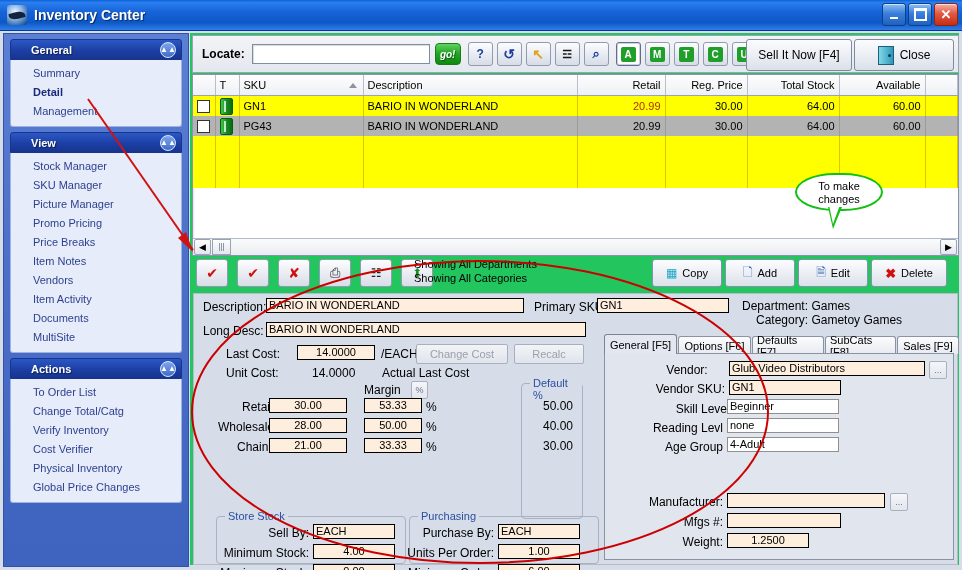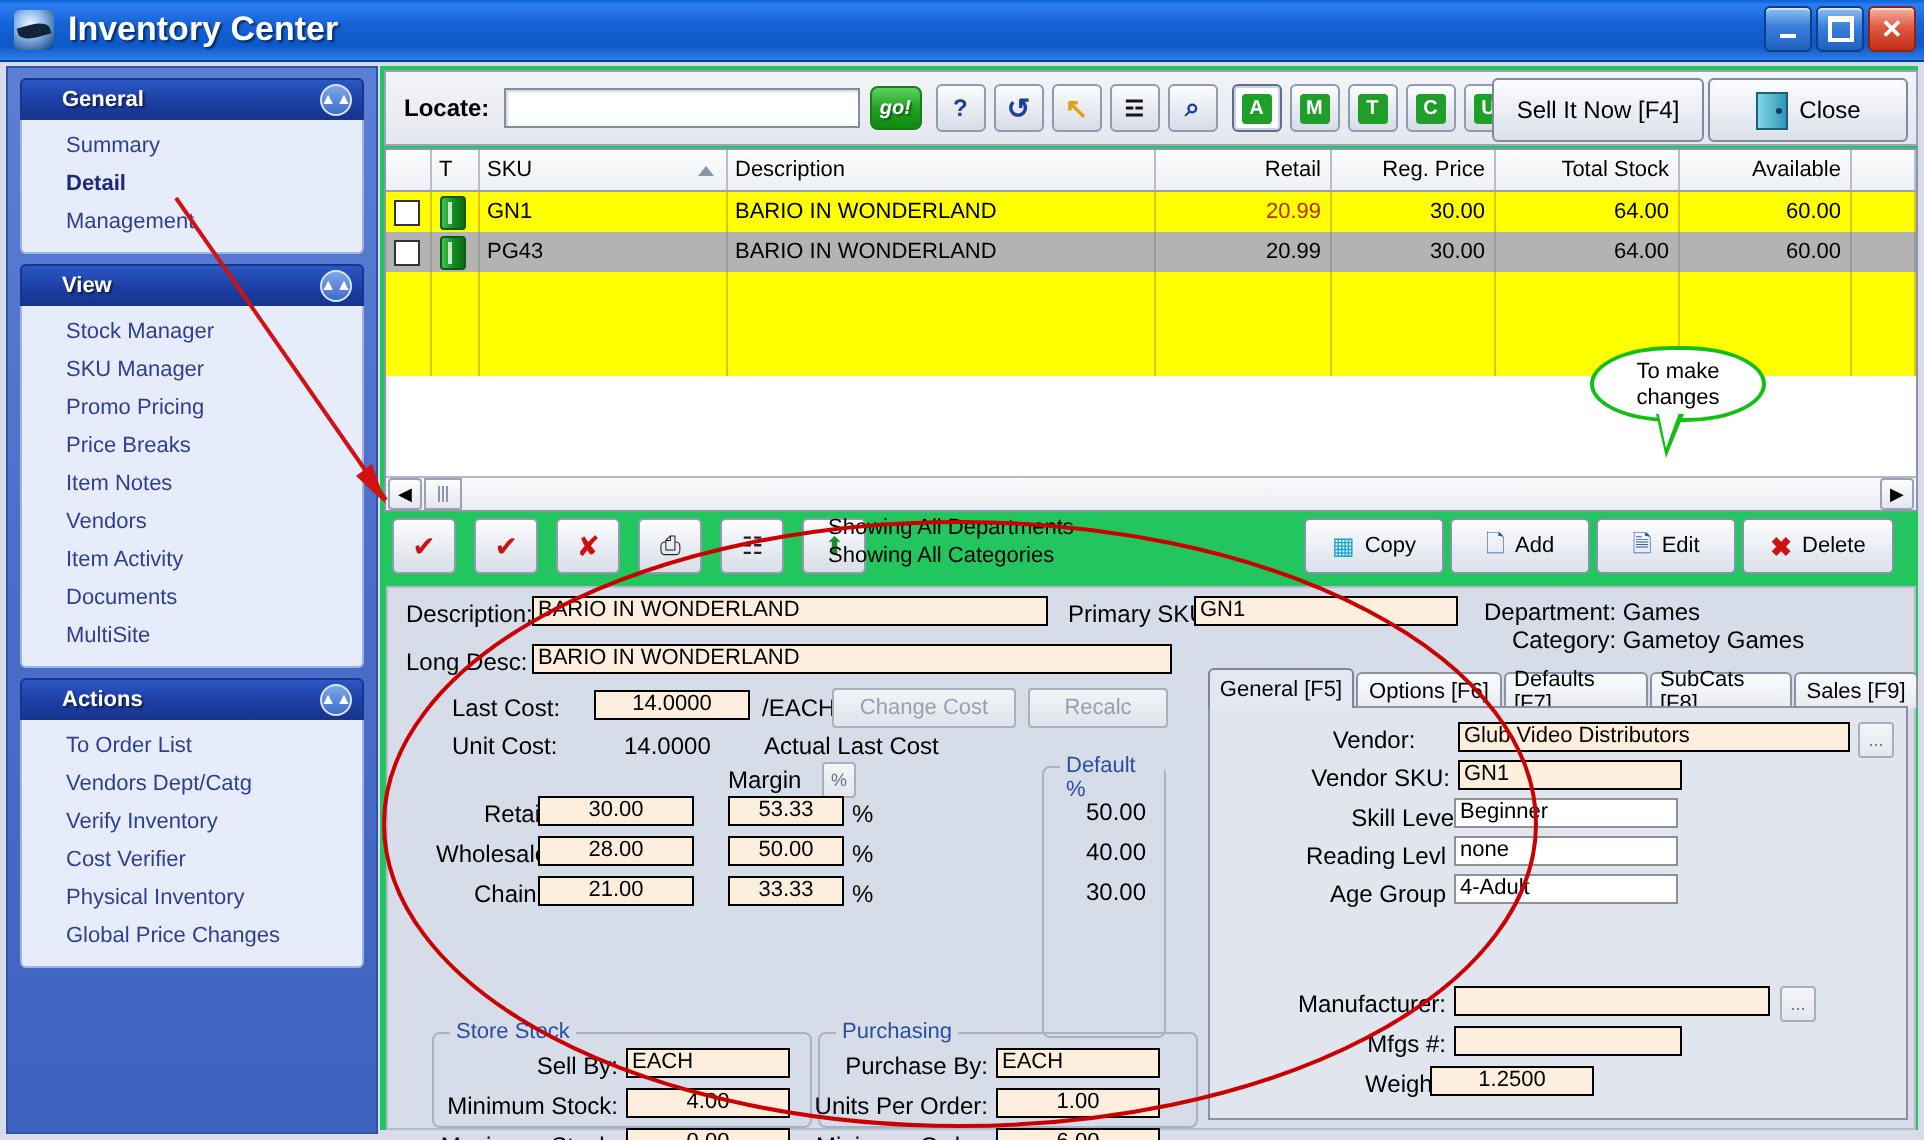--- a/index.html
+++ b/index.html
@@ -8,21 +8,21 @@
 
   
   .titlebar{position:absolute;left:0;top:0;width:962px;height:30px;
     background:linear-gradient(180deg,#0a63d6 0%,#2a7ef0 8%,#1663d8 40%,#0d58c8 75%,#2f7de8 100%);
     border-bottom:1px solid #003c9e;display:flex;align-items:center;}
   .titlebar .tlogo{width:20px;height:20px;margin-left:7px;border-radius:3px;
     background:radial-gradient(circle at 40% 35%,#eef6ff 0%,#8fb8e8 40%,#17508f 90%);
     position:relative;overflow:hidden;}
   .titlebar .tlogo:after{content:"";position:absolute;left:2px;top:7px;width:16px;height:7px;
     background:#12233b;border-radius:0 60% 0 60%;transform:rotate(-16deg);}
-  .titlebar .ttext{color:#fff;font-size:17px;font-weight:bold;margin-left:7px;
+  .titlebar .ttext{color:#fff;font-size:14px;font-weight:bold;margin-left:7px;
     text-shadow:1px 1px 1px rgba(0,0,0,.55);}
   .wbtns{position:absolute;right:4px;top:3px;display:flex;gap:2px;}
   .wbtn{width:22px;height:21px;border:1px solid #0c3f86;border-radius:3px;
     background:linear-gradient(180deg,#8fc0f4,#3a7fdc 45%,#1f61c0);
     display:flex;align-items:center;justify-content:center;color:#fff;font-size:11px;
     box-shadow:inset 0 1px 0 rgba(255,255,255,.6);}
   .wbtn.close{background:linear-gradient(180deg,#f7b2a6,#e05a44 45%,#c32d16);border-color:#8d2410;}
   .wbtn .gl-min{width:8px;height:2px;background:#fff;margin-top:6px;}
   .wbtn .gl-max{width:9px;height:8px;border:2px solid #fff;border-top-width:3px;}
   .wbtn .gl-x{font-size:13px;font-weight:bold;line-height:11px;}
@@ -185,38 +185,39 @@
     </div>
 
     <div class="grp">
       <div class="grp-hd">
         <span class="lbl">View</span>
         <span class="chev">▲▲</span>
       </div>
       <div class="grp-bd">
         <div class="navitem">Stock Manager</div>
         <div class="navitem">SKU Manager</div>
+        <div class="navitem">Picture Manager</div>
         <div class="navitem">Promo Pricing</div>
         <div class="navitem">Price Breaks</div>
         <div class="navitem">Item Notes</div>
         <div class="navitem">Vendors</div>
         <div class="navitem">Item Activity</div>
         <div class="navitem">Documents</div>
         <div class="navitem">MultiSite</div>
       </div>
     </div>
 
     <div class="grp">
       <div class="grp-hd">
         <span class="lbl">Actions</span>
         <span class="chev">▲▲</span>
       </div>
       <div class="grp-bd">
         <div class="navitem">To Order List</div>
-        <div class="navitem">Vendors Dept/Catg</div>
+        <div class="navitem">Change Total/Catg</div>
         <div class="navitem">Verify Inventory</div>
         <div class="navitem">Cost Verifier</div>
         <div class="navitem">Physical Inventory</div>
         <div class="navitem">Global Price Changes</div>
       </div>
     </div>
   </div>
 
   <div class="main">
 
@@ -472,21 +473,21 @@
         <div class="fld white" style="left:122px;top:83px;width:112px">4-Adult</div>
 
         <span class="lab" style="left:30px;top:141px;width:88px;text-align:right">Manufacturer:</span>
         <div class="fld" style="left:122px;top:139px;width:158px"></div>
         <div class="ebtn" style="left:285px;top:139px;width:16px">...</div>
 
         <span class="lab" style="left:40px;top:161px;width:78px;text-align:right">Mfgs #:</span>
         <div class="fld" style="left:122px;top:159px;width:114px"></div>
 
         <span class="lab" style="left:40px;top:181px;width:78px;text-align:right">Weight:</span>
-        <div class="fld ctr" style="left:110px;top:179px;width:82px">1.2500</div>
+        <div class="fld ctr" style="left:122px;top:179px;width:82px">1.2500</div>
       </div>
     </div>
   </div>
 
   <svg class="annot" width="962" height="570" style="left:0;top:0">
     <g>
       <line x1="88" y1="99" x2="193" y2="250" stroke="#d11212" stroke-width="2"></line>
       <polygon points="193,252 178,238 186,232" fill="#d11212"></polygon>
     </g>
     <ellipse cx="480" cy="412" rx="288" ry="151" fill="none" stroke="#cc0000" stroke-width="2"></ellipse>

